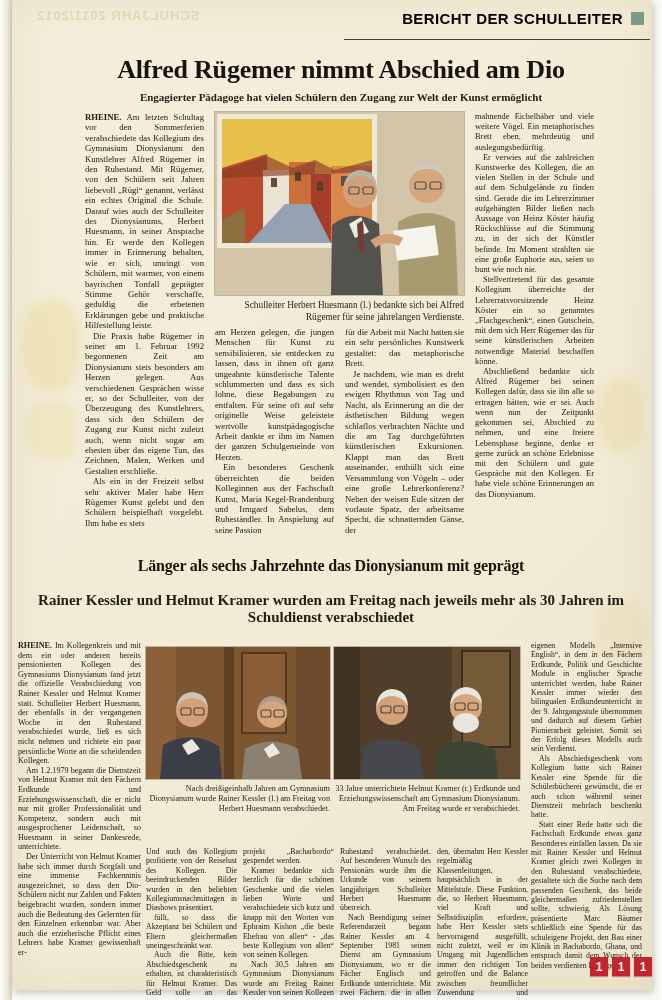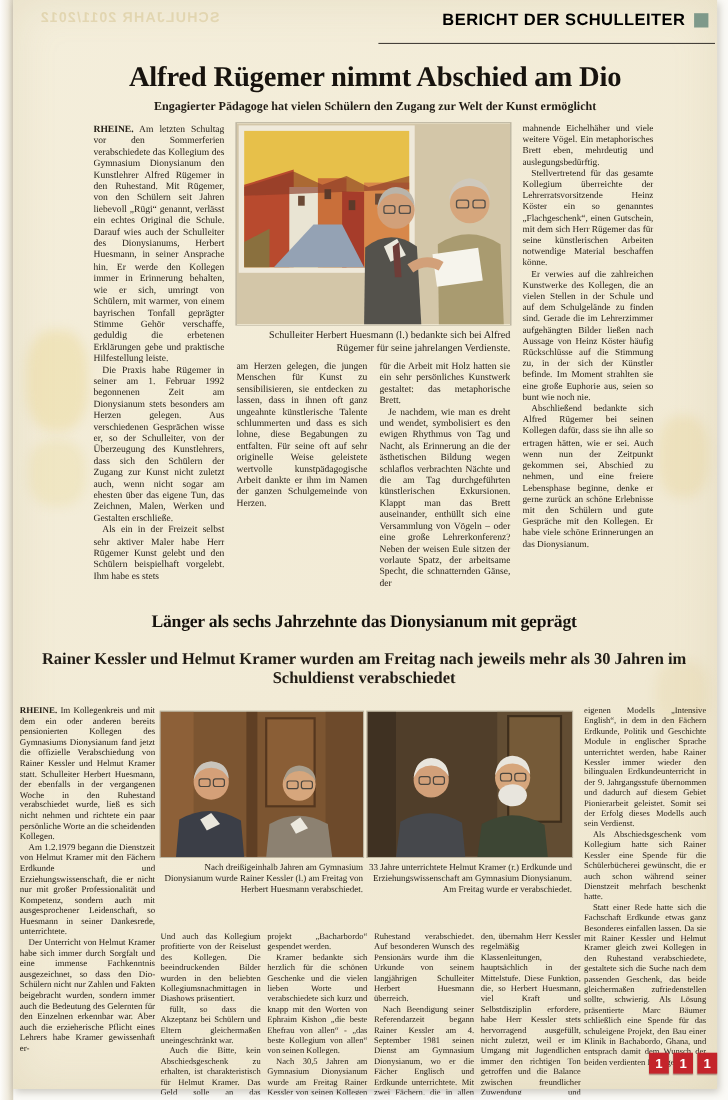--- a/index.html
+++ b/index.html
@@ -124,29 +124,30 @@
     <rect x="200" y="70" width="11" height="7" rx="2" fill="none" stroke="#55504a" stroke-width="1.2"></rect>
     <rect x="215" y="70" width="11" height="7" rx="2" fill="none" stroke="#55504a" stroke-width="1.2"></rect>
     <rect x="180" y="116" width="42" height="30" fill="#f6f4ec" transform="rotate(-8 201 131)"></rect>
   </g>
   <path d="M158 132 Q172 122 186 130" stroke="#d2a079" stroke-width="9" fill="none"></path>
 </svg>
 <div class="caption cap1" style="left:215px;top:300px;width:249px;">Schulleiter Herbert Huesmann (l.) bedankte sich bei Alfred Rügemer für seine jahrelangen Verdienste.</div>
 
 <div class="col a1col" style="left:215px;top:327px;width:119px;height:263px;">
   <p>am Herzen gelegen, die jungen Menschen für Kunst zu sensibilisieren, sie entdecken zu lassen, dass in ihnen oft ganz ungeahnte künstlerische Talente schlummerten und dass es sich lohne, diese Begabungen zu entfalten. Für seine oft auf sehr originelle Weise geleistete wertvolle kunstpädagogische Arbeit dankte er ihm im Namen der ganzen Schulgemeinde von Herzen.</p>
+  <p>Ein besonderes Geschenk überreichten die beiden Kolleginnen aus der Fachschaft Kunst, Maria Kegel-Brandenburg und Irmgard Sabelus, dem Ruheständler. In Anspielung auf seine Passion</p>
 </div>
 <div class="col a1col" style="left:345px;top:327px;width:119px;height:263px;">
-  <p>für die Arbeit mit Holz hatten sie ein sehr persönliches Kunstwerk gestaltet: das metaphorische Brett.</p>
+  <p>für die Arbeit mit Nacht hatten sie ein sehr persönliches Kunstwerk gestaltet: das metaphorische Brett.</p>
   <p>Je nachdem, wie man es dreht und wendet, symbolisiert es den ewigen Rhythmus von Tag und Nacht, als Erinnerung an die der ästhetischen Bildung wegen schlaflos verbrachten Nächte und die am Tag durchgeführten künstlerischen Exkursionen. Klappt man das Brett auseinander, enthüllt sich eine Versammlung von Vögeln – oder eine große Lehrerkonferenz? Neben der weisen Eule sitzen der vorlaute Spatz, der arbeitsame Specht, die schnatternden Gänse, der</p>
 </div>
 <div class="col a1col tight" style="left:475px;top:112px;width:119px;height:478px;">
   <p>mahnende Eichelhäher und viele weitere Vögel. Ein metaphorisches Brett eben, mehrdeutig und auslegungsbedürftig.</p>
+  <p>Er verwies auf die zahlreichen Kunstwerke des Kollegen, die an vielen Stellen in der Schule und auf dem Schulgelände zu finden sind. Gerade die im Lehrerzimmer aufgehängten Bilder ließen nach Aussage von Heinz Köster häufig Rückschlüsse auf die Stimmung zu, in der sich der Künstler befinde. Im Moment strahlten sie eine große Euphorie aus, seien so bunt wie noch nie.</p>
   <p>Stellvertretend für das gesamte Kollegium überreichte der Lehrerratsvorsitzende Heinz Köster ein so genanntes „Flachgeschenk“, einen Gutschein, mit dem sich Herr Rügemer das für seine künstlerischen Arbeiten notwendige Material beschaffen könne.</p>
-  <p>Er verwies auf die zahlreichen Kunstwerke des Kollegen, die an vielen Stellen in der Schule und auf dem Schulgelände zu finden sind. Gerade die im Lehrerzimmer aufgehängten Bilder ließen nach Aussage von Heinz Köster häufig Rückschlüsse auf die Stimmung zu, in der sich der Künstler befinde. Im Moment strahlten sie eine große Euphorie aus, seien so bunt wie noch nie.</p>
   <p>Abschließend bedankte sich Alfred Rügemer bei seinen Kollegen dafür, dass sie ihn alle so ertragen hätten, wie er sei. Auch wenn nun der Zeitpunkt gekommen sei, Abschied zu nehmen, und eine freiere Lebensphase beginne, denke er gerne zurück an schöne Erlebnisse mit den Schülern und gute Gespräche mit den Kollegen. Er habe viele schöne Erinnerungen an das Dionysianum.</p>
 </div>
 
 <div class="a-title" style="top:557px;left:20px;width:622px;font-size:16px;">Länger als sechs Jahrzehnte das Dionysianum mit geprägt</div>
 <div class="a-sub" style="top:592px;left:20px;width:622px;font-size:15px;">Rainer Kessler und Helmut Kramer wurden am Freitag nach jeweils mehr als 30 Jahren im Schuldienst verabschiedet</div>
 
 <div class="col a2col wide1" style="left:18px;top:641px;width:123px;height:350px;">
   <p><span class="dateline">RHEINE.</span> <span>Im Kollegenkreis und mit dem ein oder anderen bereits pensionierten Kollegen des Gymnasiums Dionysianum fand jetzt die offizielle Verabschiedung von Rainer Kessler und Helmut Kramer statt. Schulleiter Herbert Huesmann, der ebenfalls in der vergangenen Woche in den Ruhestand verabschiedet wurde, ließ es sich nicht nehmen und richtete ein paar persönliche Worte an die scheidenden Kollegen.</span></p>
   <p>Am 1.2.1979 begann die Dienstzeit von Helmut Kramer mit den Fächern Erdkunde und Erziehungswissenschaft, die er nicht nur mit großer Professionalität und Kompetenz, sondern auch mit ausgesprochener Leidenschaft, so Huesmann in seiner Dankesrede, unterrichtete.</p>
   <p>Der Unterricht von Helmut Kramer habe sich immer durch Sorgfalt und eine immense Fachkenntnis ausgezeichnet, so dass den Dio-Schülern nicht nur Zahlen und Fakten beigebracht wurden, sondern immer auch die Bedeutung des Gelernten für den Einzelnen erkennbar war. Aber auch die erzieherische Pflicht eines Lehrers habe Kramer gewissenhaft er-</p>

